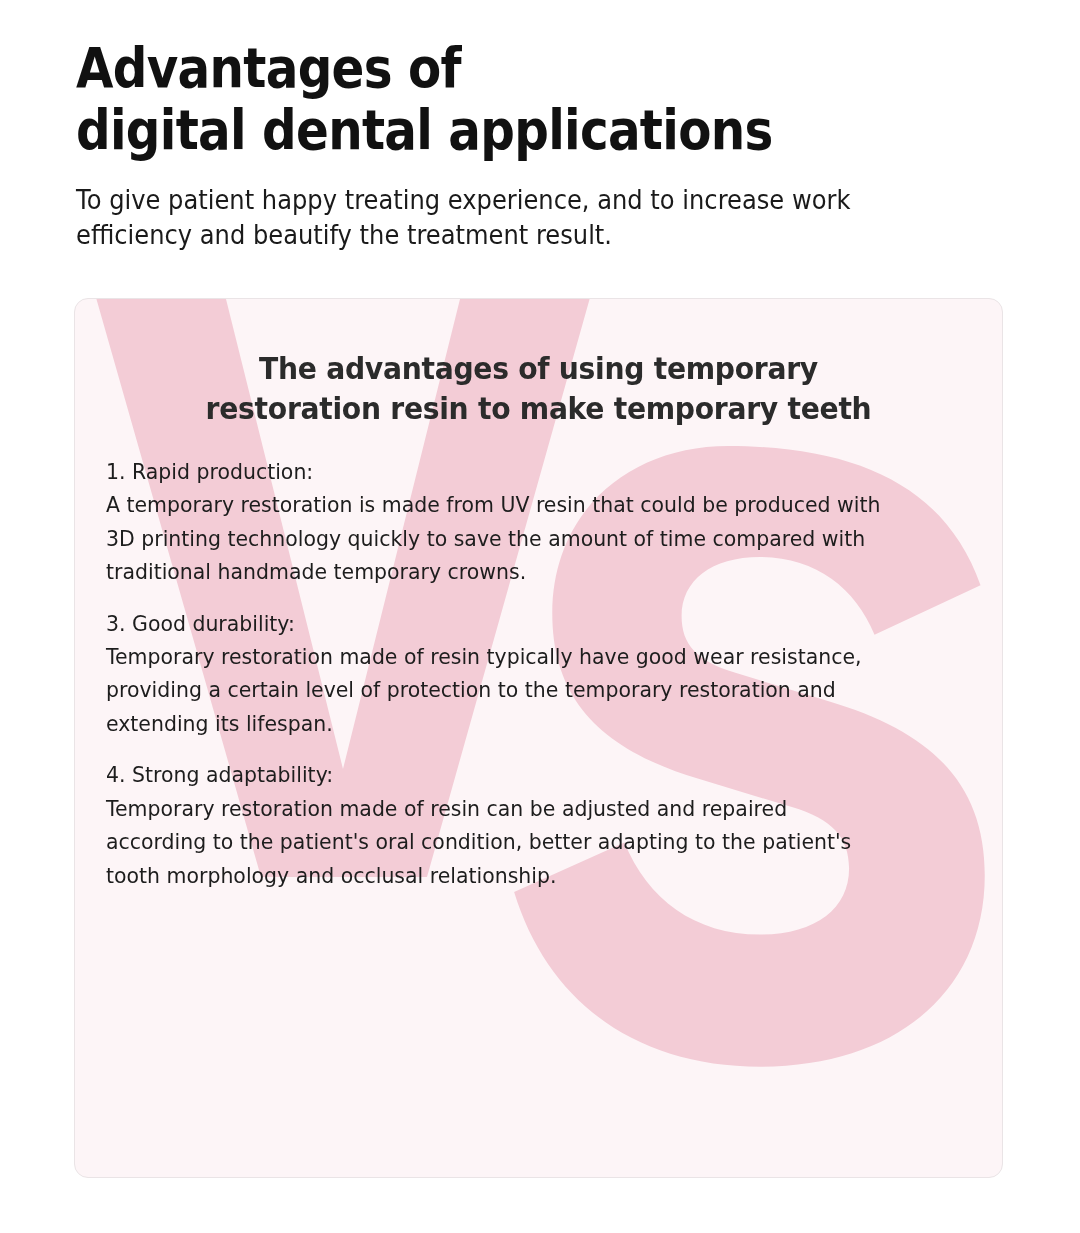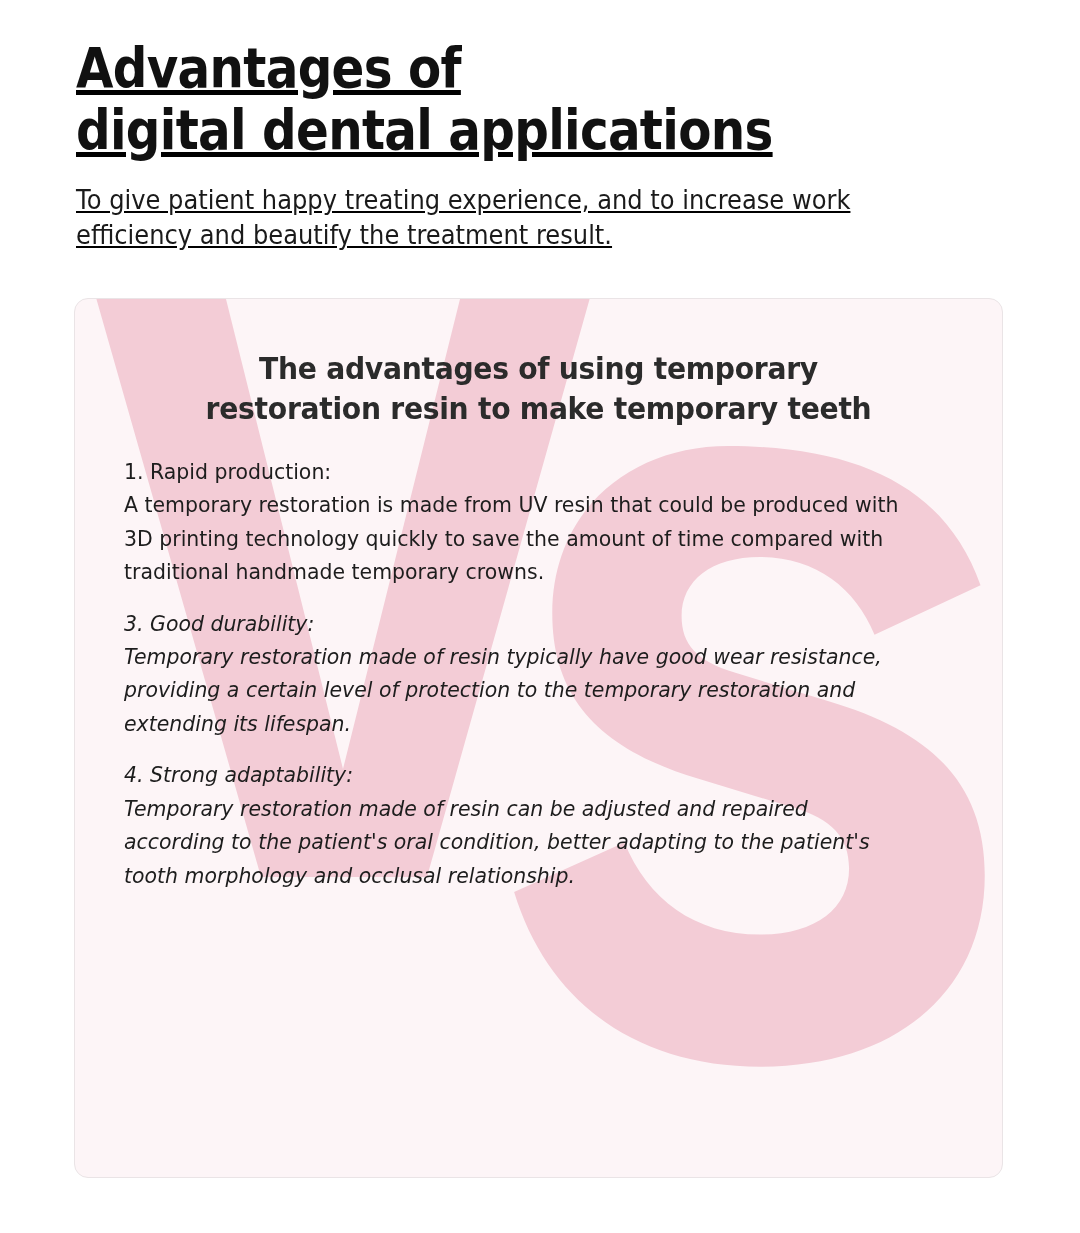--- a/index.html
+++ b/index.html
@@ -14,21 +14,20 @@
     overflow: hidden;
     position: relative;
   }
 
   
   .header {
     position: absolute;
     left: 76px;
     top: 38px;
     width: 950px;
-    text-decoration: underline;
   }
   .page-title {
     font-family: "DejaVu Sans", sans-serif;
     font-weight: bold;
     font-size: 55px;
     line-height: 1.12;
     letter-spacing: -0.8px;
     color: #111111;
     margin: 0;
     transform: scaleX(0.88);
@@ -92,25 +91,24 @@
 
   .sections {
     margin: 0;
     padding: 0;
     list-style: none;
     margin-top: 26px;
     padding-left: 31px;
     padding-right: 22px;
   }
   .section {
-    margin: 18px;
+    margin: 0;
   }
   .section.gap {
     margin-top: 18px;
-    font-style: italic;
   }
   .section-title,
   .section-body {
     font-family: "DejaVu Sans", sans-serif;
     font-size: 22px;
     line-height: 1.52;
     color: #1d1d1d;
     margin: 0;
     transform: scaleX(0.93);
     transform-origin: left top;

